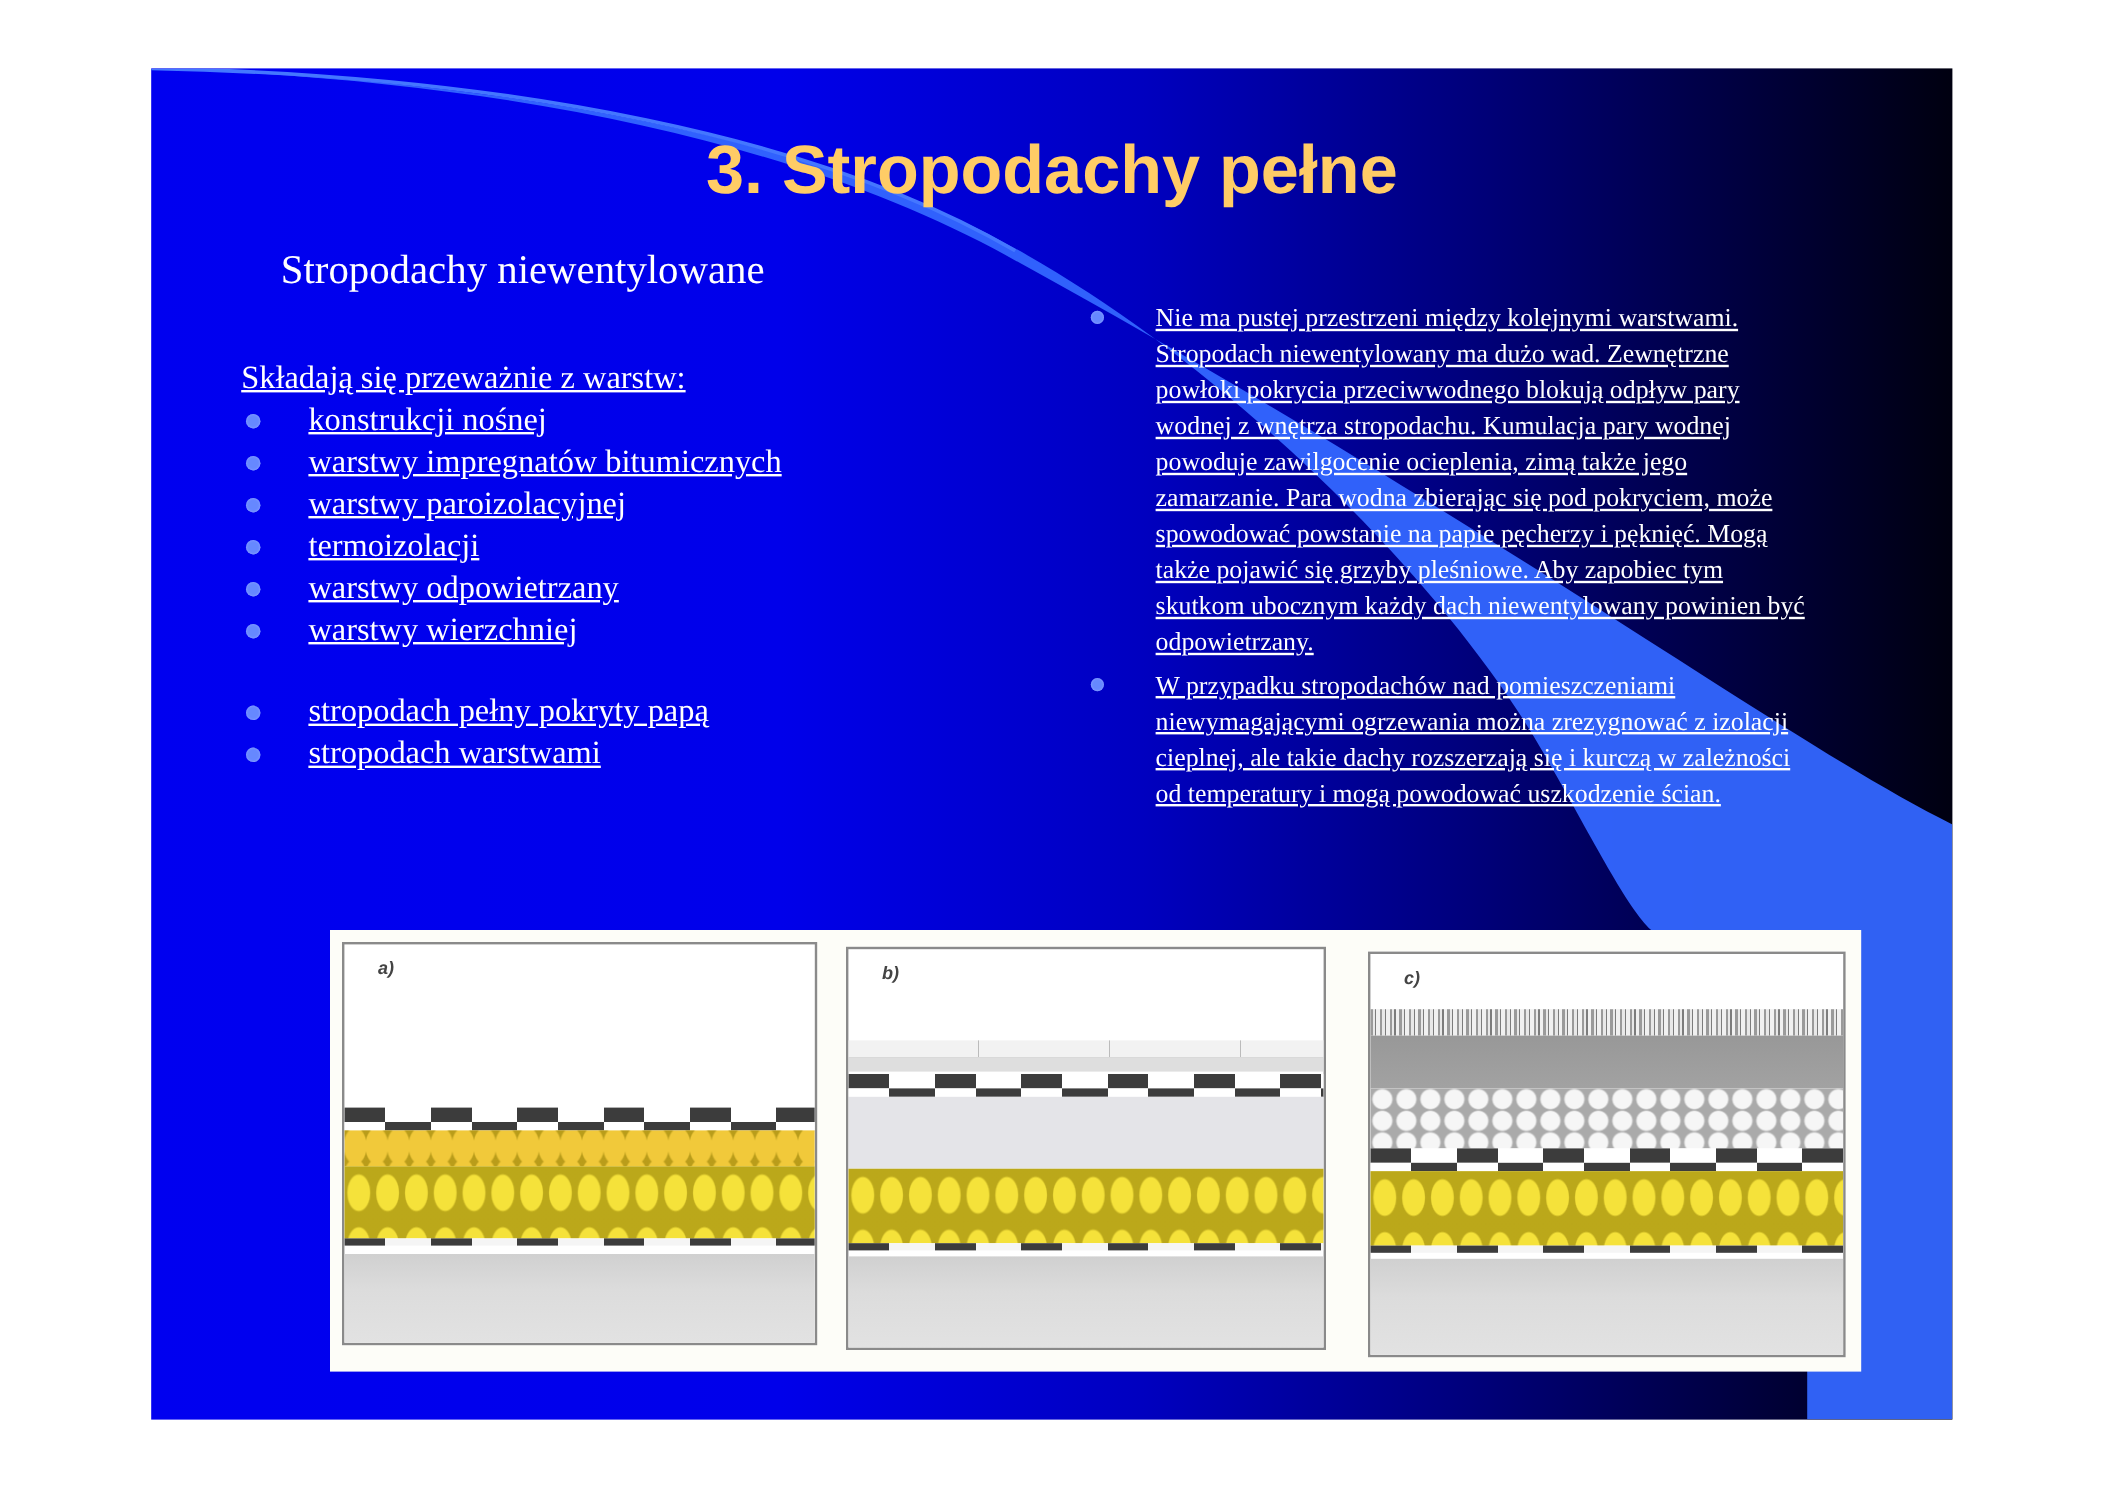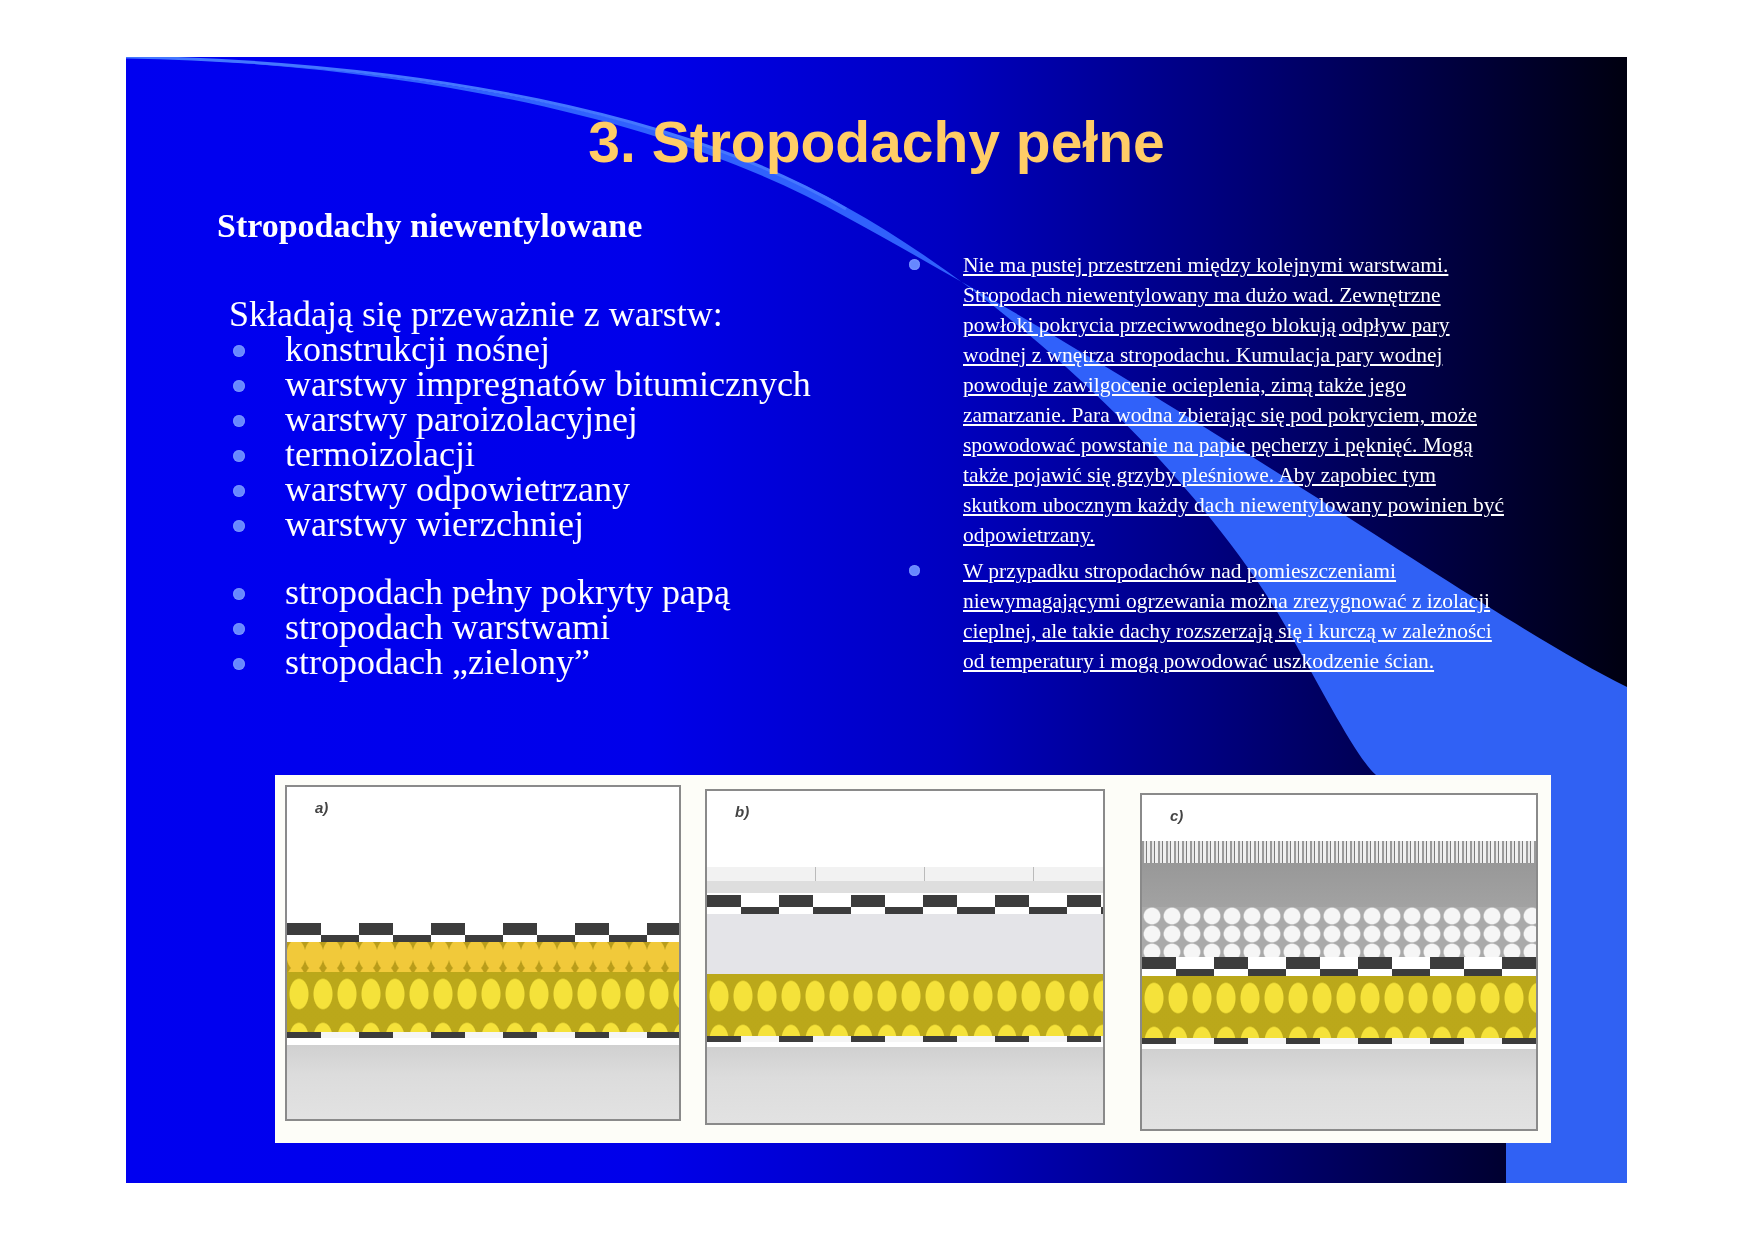--- a/index.html
+++ b/index.html
@@ -1,22 +1,22 @@
 <!DOCTYPE html>
 <html><head>
 <meta charset="utf-8">
 <style>
   html, body { margin:0; padding:0; }
   body { width:1754px; height:1240px; background:#ffffff; position:relative; overflow:hidden; font-family:"Liberation Serif", serif; }
   .slide { position:absolute; left:126px; top:57px; width:1501px; height:1126px; overflow:hidden;
     background: linear-gradient(90deg, #0000f0 0%, #0000ea 35%, #0000c0 55%, #000080 72%, #000040 88%, #000010 100%); }
   .swoosh { position:absolute; left:0; top:0; width:1501px; height:1126px; }
   .title { position:absolute; left:0; width:1501px; top:52px; text-align:center; font-family:"Liberation Sans", sans-serif; font-weight:bold; font-size:57px; color:#ffcc66; letter-spacing:0px; }
-  .subhead { position:absolute; left:91px; top:150px; font-weight:bold; font-size:34px; color:#ffffff; }
-  .left-col { position:absolute; left:103px; color:#ffffff; font-size:36px; line-height:35px; }
+  .subhead { position:absolute; left:108px; top:150px; font-weight:normal; font-size:34px; color:#ffffff; }
+  .left-col { position:absolute; left:75px; color:#ffffff; font-size:27px; line-height:35px;text-decoration:underline; }
   .lead { margin:0; }
   ul.blist { list-style:none; margin:0; padding:0; }
   ul.blist li { position:relative; padding-left:56px; }
   .dot { position:absolute; left:4px; top:13px; width:12px; height:12px; border-radius:50%; background:#6688ff; box-shadow:0 0 2px #99aaff inset; }
   .right-col { position:absolute; left:780px; top:193px; width:600px; color:#ffffff; font-size:21.5px; line-height:30px; }
   .right-col .para { position:relative; padding-left:57px; margin-bottom:6px;text-decoration:underline; }
   .right-col .dot { left:3px; top:9px; width:11px; height:11px; }
   .figure { position:absolute; left:149px; top:718px; width:1276px; height:368px; background:#fdfdf8; }
   .panel { position:absolute; background:#ffffff; border:2px solid #8a8a8a; overflow:hidden; }
   .panel-label { position:absolute; left:28px; top:12px; font-family:"Liberation Sans", sans-serif; font-style:italic; font-weight:bold; font-size:15px; color:#444; }
@@ -54,21 +54,20 @@
       <li><span class="dot"></span><span>termoizolacji</span></li>
       <li><span class="dot"></span><span>warstwy odpowietrzany</span></li>
       <li><span class="dot"></span><span>warstwy wierzchniej</span></li>
     </ul>
   </div>
 
   <div class="left-col" style="top:518px;">
     <ul class="blist">
       <li><span class="dot"></span><span>stropodach pełny pokryty papą</span></li>
       <li><span class="dot"></span><span>stropodach warstwami</span></li>
-      <li><span class="dot"></span><span>stropodach „zielony”</span></li>
     </ul>
   </div>
 
   <div class="right-col">
     <div class="para">
       <span class="dot"></span>
       <span>Nie ma pustej przestrzeni między kolejnymi warstwami. Stropodach niewentylowany ma dużo wad. Zewnętrzne powłoki pokrycia przeciwwodnego blokują odpływ pary wodnej z wnętrza stropodachu. Kumulacja pary wodnej powoduje zawilgocenie ocieplenia, zimą także jego zamarzanie. Para wodna zbierając się pod pokryciem, może spowodować powstanie na papie pęcherzy i pęknięć. Mogą także pojawić się grzyby pleśniowe. Aby zapobiec tym skutkom ubocznym każdy dach niewentylowany powinien być odpowietrzany.</span>
     </div>
     <div class="para">
       <span class="dot"></span>

